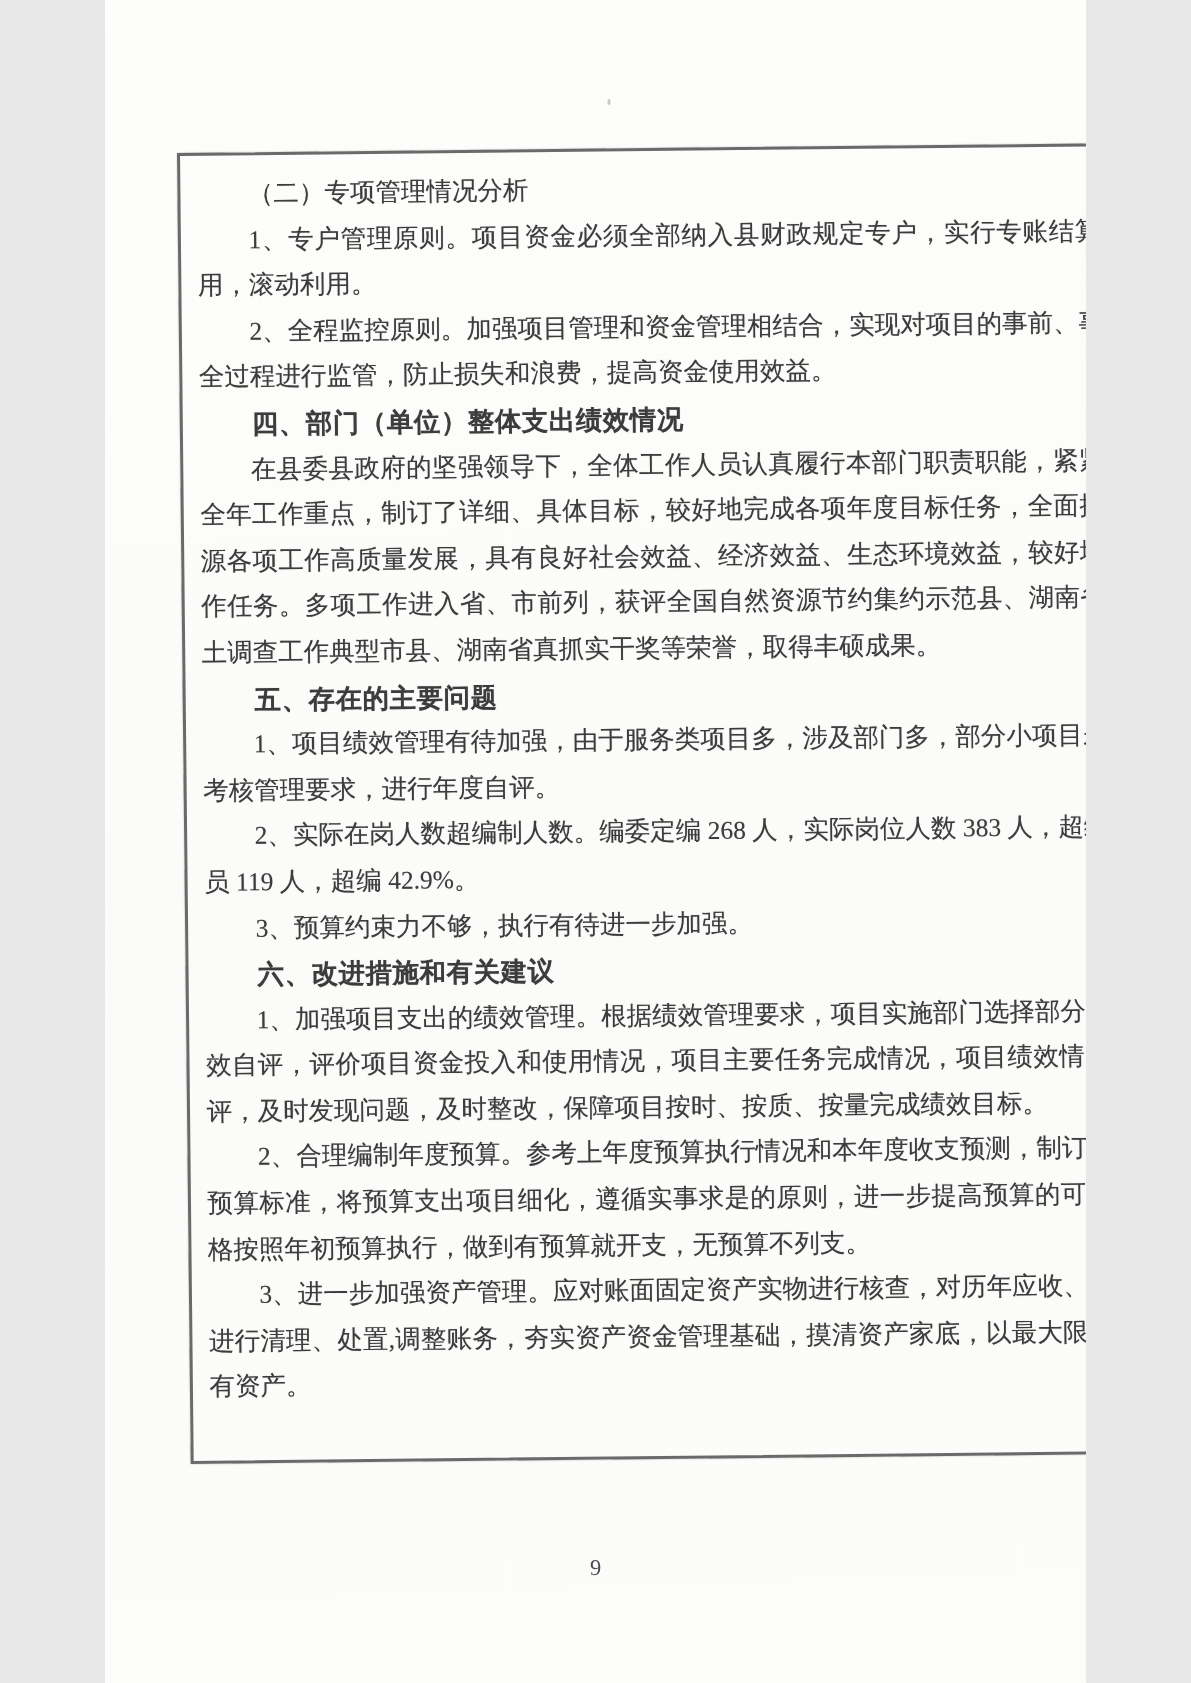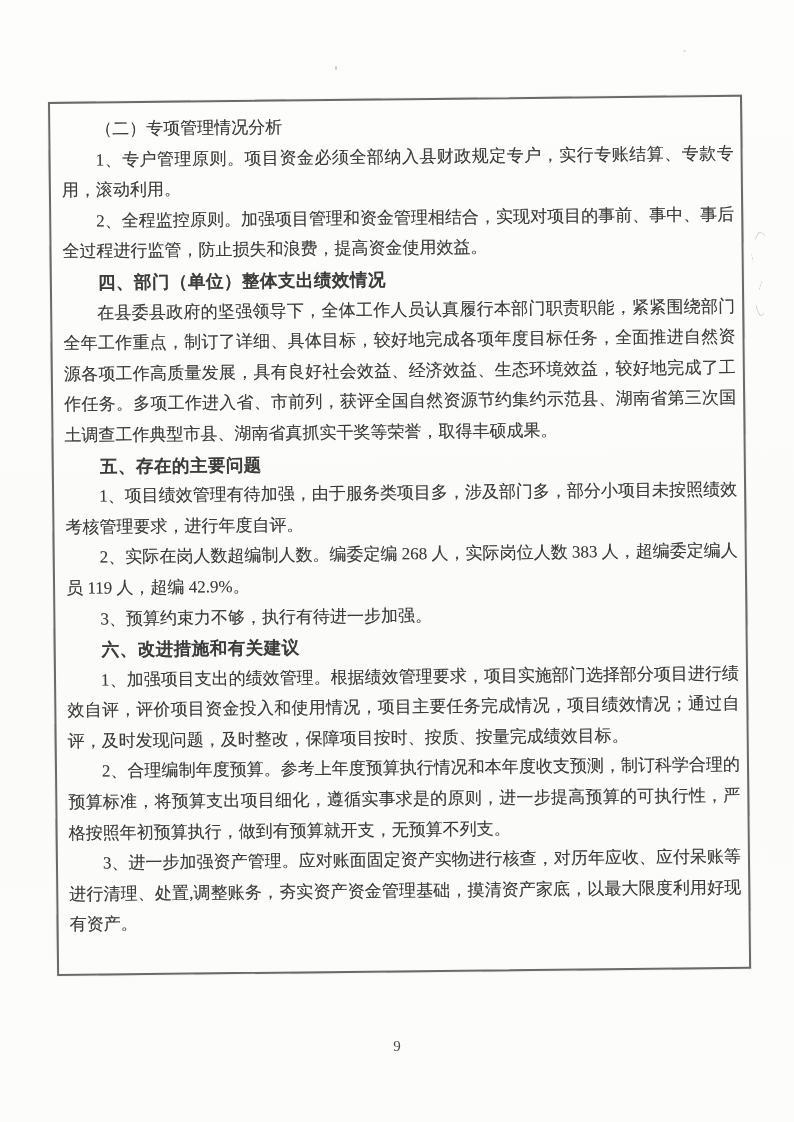--- a/index.html
+++ b/index.html
@@ -1,19 +1,19 @@
 <!DOCTYPE html>
 <html style="--ink: #3c3c3c; --border: #6a6a6a; --paper: #fcfcfb;"><head>
 <meta charset="utf-8">
 <style>
   * { margin: 0; padding: 0; box-sizing: border-box; }
   html, body { background: #e8e8e8; }
   .sheet {
     position: relative;
-    width: 794px;
+    width: 654px;
     height: 1122px;
     margin: 0 auto;
     background: linear-gradient(178deg, #fdfdfc 0%, #fbfbfa 55%, #fcfcfa 100%);
     overflow: hidden;
     font-family: "Liberation Serif", "DejaVu Serif", serif;
   }
   .cell-box {
     position: absolute;
     left: 48px;
     top: 102px;

